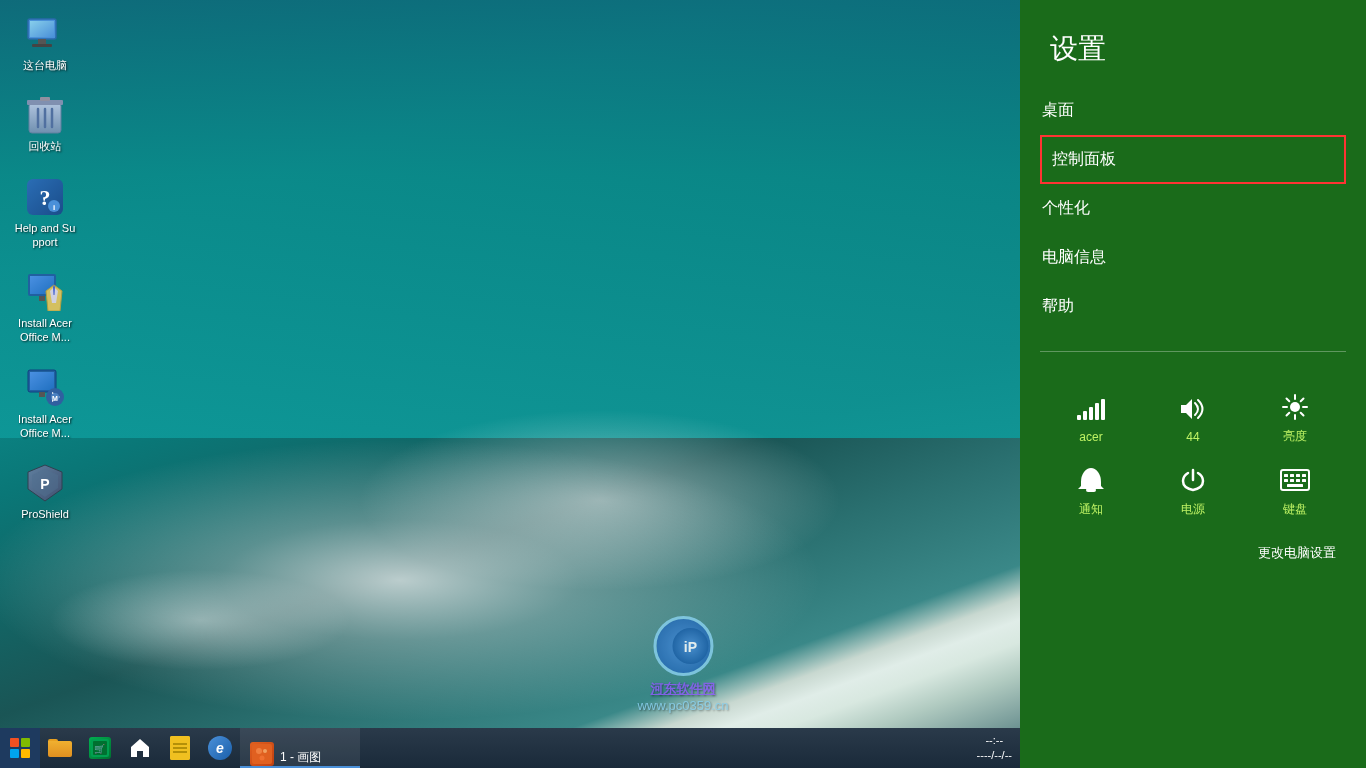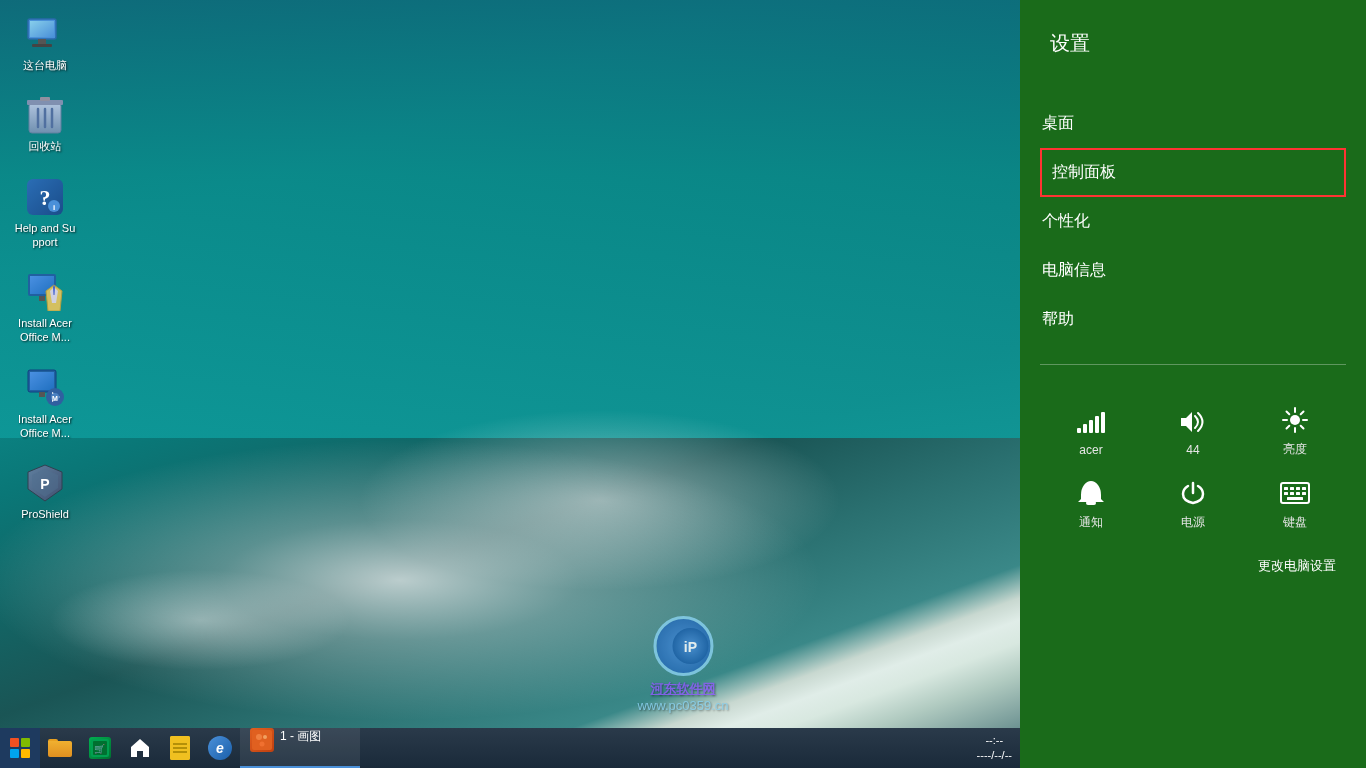--- a/index.html
+++ b/index.html
@@ -203,21 +203,21 @@
       border-radius: 3px;
       display: flex;
       align-items: center;
       justify-content: center;
       color: white;
       font-size: 11px;
     }
 
     .taskbar-app {
       display: flex;
-      align-items: flex-start;
+      align-items: flex-end;
       height: 40px;
       padding: 0 10px;
       background: rgba(255,255,255,0.08);
       border-bottom: 2px solid #4a90d9;
       cursor: pointer;
       gap: 6px;
       min-width: 120px;
     }
     .taskbar-app-text {
       color: white;
@@ -270,23 +270,23 @@
       display: flex;
       flex-direction: column;
       z-index: 30;
     }
 
     .panel-header {
       padding: 30px 30px 15px 30px;
     }
     .panel-title {
       color: white;
-      font-size: 20px;
+      font-size: 28px;
       font-weight: 300;
-      margin-bottom: 27px;
+      margin-bottom: 3px;
     }
 
     .panel-menu {
       display: flex;
       flex-direction: column;
       padding: 0;
     }
 
     .menu-item {
       padding: 14px 22px;
@@ -333,21 +333,21 @@
 
     .sys-icon {
       width: 30px; height: 30px;
       display: flex;
       align-items: center;
       justify-content: center;
       color: white;
     }
 
     .sys-label {
-      color: #e5e5e5;
+      color: #bef264;
       font-size: 12px;
       text-align: left;
     }
 
     
     .signal-bars {
       display: flex;
       align-items: flex-end;
       gap: 2px;
       height: 22px;

